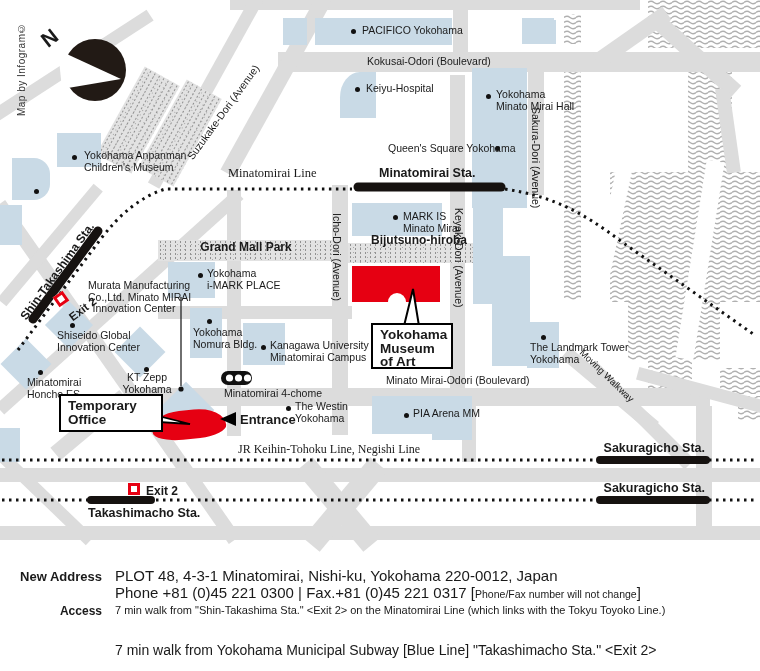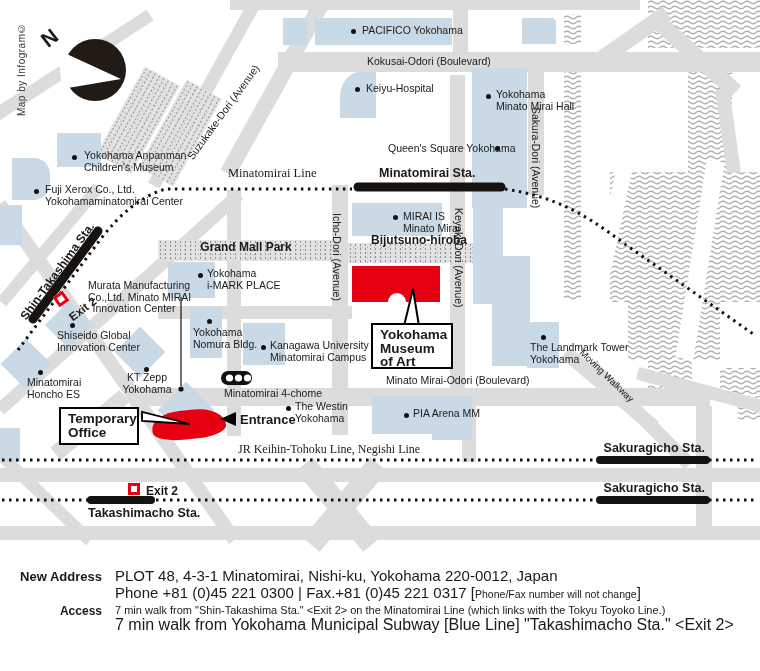--- a/index.html
+++ b/index.html
@@ -172,30 +172,26 @@
       <span>Keiyu-Hospital</span>
     </div>
   <div class="poi" style="left:496px;top:89px">
       <span>Yokohama</span>
       <span>Minato Mirai Hall</span>
     </div>
   <div class="poi" style="left:388px;top:143px">
       <span>Queen's Square Yokohama</span>
     </div>
   <div class="poi" style="left:403px;top:211px">
-      <span>MIRAI IS</span>
+      <span>MARK IS</span>
       <span>Minato Mirai</span>
     </div>
   <div class="poi" style="left:84px;top:150px">
       <span>Yokohama Anpanman</span>
       <span>Children's Museum</span>
-    </div>
-  <div class="poi" style="left:45px;top:184px">
-      <span>Fuji Xerox Co., Ltd.</span>
-      <span>Yokohamaminatomirai Center</span>
     </div>
   <div class="poi" style="left:207px;top:268px">
       <span>Yokohama</span>
       <span>i-MARK PLACE</span>
     </div>
   <div class="poi" style="left:88px;top:280px;width:92px;text-align:center">
       <span>Murata Manufacturing</span>
       <span>Co.,Ltd. Minato MIRAI</span>
       <span>Innovation Center</span>
     </div>
@@ -255,30 +251,30 @@
   <div class="exitLbl" style="left:146px;top:484px;font-size:12px">Exit 2</div>
 
   <div class="areaLbl" style="left:158px;top:240px;width:176px;text-align:center">Grand Mall Park</div>
   <div class="areaLbl" style="left:348px;top:233px;width:142px;text-align:center">Bijutsuno-hiroba</div>
 
   <div class="callout" style="left:371px;top:323px;width:82px;height:46px">
     <span>Yokohama</span>
     <span>Museum</span>
     <span>of Art</span>
   </div>
-  <div class="callout" style="left:59px;top:407px;width:80px;height:38px">
+  <div class="callout" style="left:59px;top:394px;width:104px;height:38px">
     <span>Temporary</span>
     <span>Office</span>
   </div>
   <div class="arrowL" style="left:220px;top:412px"></div>
   <div class="abs" style="left:240px;top:412px;font-weight:bold;font-size:13px;z-index:6">Entrance</div>
 
   <div class="flabel" style="top:569px;font-size:13px">New Address</div>
   <div class="fbody" style="top:567px;font-size:15px">PLOT 48, 4-3-1 Minatomirai, Nishi-ku, Yokohama 220-0012, Japan</div>
   <div class="fbody" style="top:584px;font-size:15px">
     <span>Phone +81 (0)45 221 0300 | Fax.+81 (0)45 221 0317</span>
     <span class="note"><span class="br">[</span><span>Phone/Fax number will not change</span><span class="br">]</span></span>
   </div>
   <div class="flabel" style="top:604px;font-size:12px">Access</div>
   <div class="fbody" style="top:604px;font-size:11px">7 min walk from "Shin-Takashima Sta." &lt;Exit 2&gt; on the Minatomirai Line (which links with the Tokyu Toyoko Line.)</div>
-  <div class="fbody" style="top:616px;font-size:16px">7 min walk from Yokohama Municipal Subway [Blue Line] "Takashimacho Sta." &lt;Exit 2&gt;</div>
+  <div class="fbody" style="top:642px;font-size:14px">7 min walk from Yokohama Municipal Subway [Blue Line] "Takashimacho Sta." &lt;Exit 2&gt;</div>
 
 </div>
 
 </body></html>

